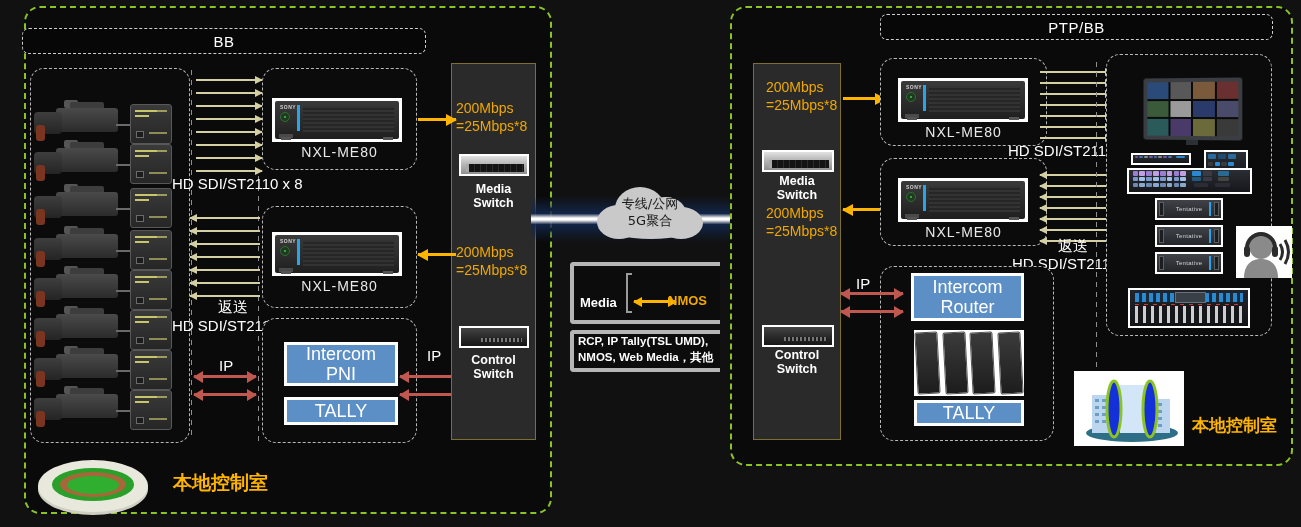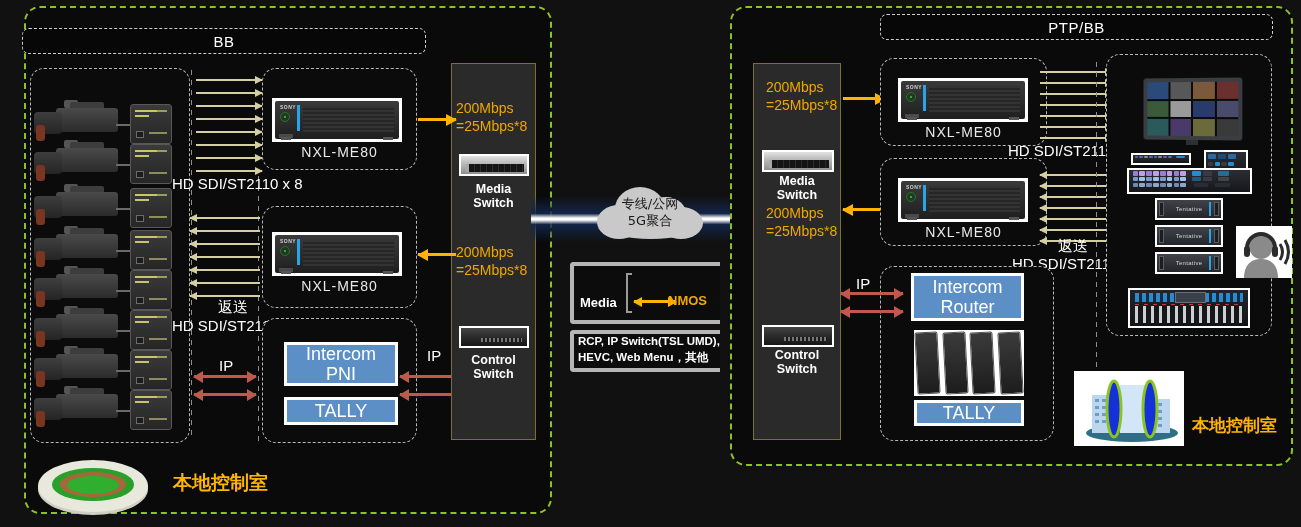--- a/index.html
+++ b/index.html
@@ -480,22 +480,22 @@
     </div>
   </div>
 
   <div class="lgbox" style="left:570px; top:262px; width:150px; height:62px;"></div>
   <div class="lbl sm bold" style="left:580px; top:295px;">Media</div>
   <div class="brk" style="left:626px; top:273px; height:40px;"></div>
   <div class="legend-arrow" style="left:634px; top:300px; width:42px;"></div>
   <div class="lbl sm bold amber" style="left:668px; top:293px; font-size:13px;">NMOS</div>
 
   <div class="lgbox" style="left:570px; top:330px; width:150px; height:42px;"></div>
-  <div class="lbl" style="left:578px; top:335px; font-size:11.5px; font-weight:bold;">RCP, IP Switch(TSL UMD),</div>
-  <div class="lbl" style="left:578px; top:350px; font-size:11.5px; font-weight:bold;">HEVC, Web Menu，其他</div>
+  <div class="lbl" style="left:578px; top:335px; font-size:11.5px; font-weight:bold;">RCP, IP Tally(TSL UMD),</div>
+  <div class="lbl" style="left:578px; top:350px; font-size:11.5px; font-weight:bold;">NMOS, Web Media，其他</div>
 
   <div class="zone-outer" style="left:730px; top:6px; width:563px; height:460px;"></div>
 
   <div class="hdr-box" style="left:880px; top:14px; width:393px; height:26px;">
     <span>PTP/BB</span>
   </div>
 
   <div class="switch-col" style="left:753px; top:63px; width:88px; height:377px;"></div>
 
   <div class="bw" style="left:766px; top:78px;">

